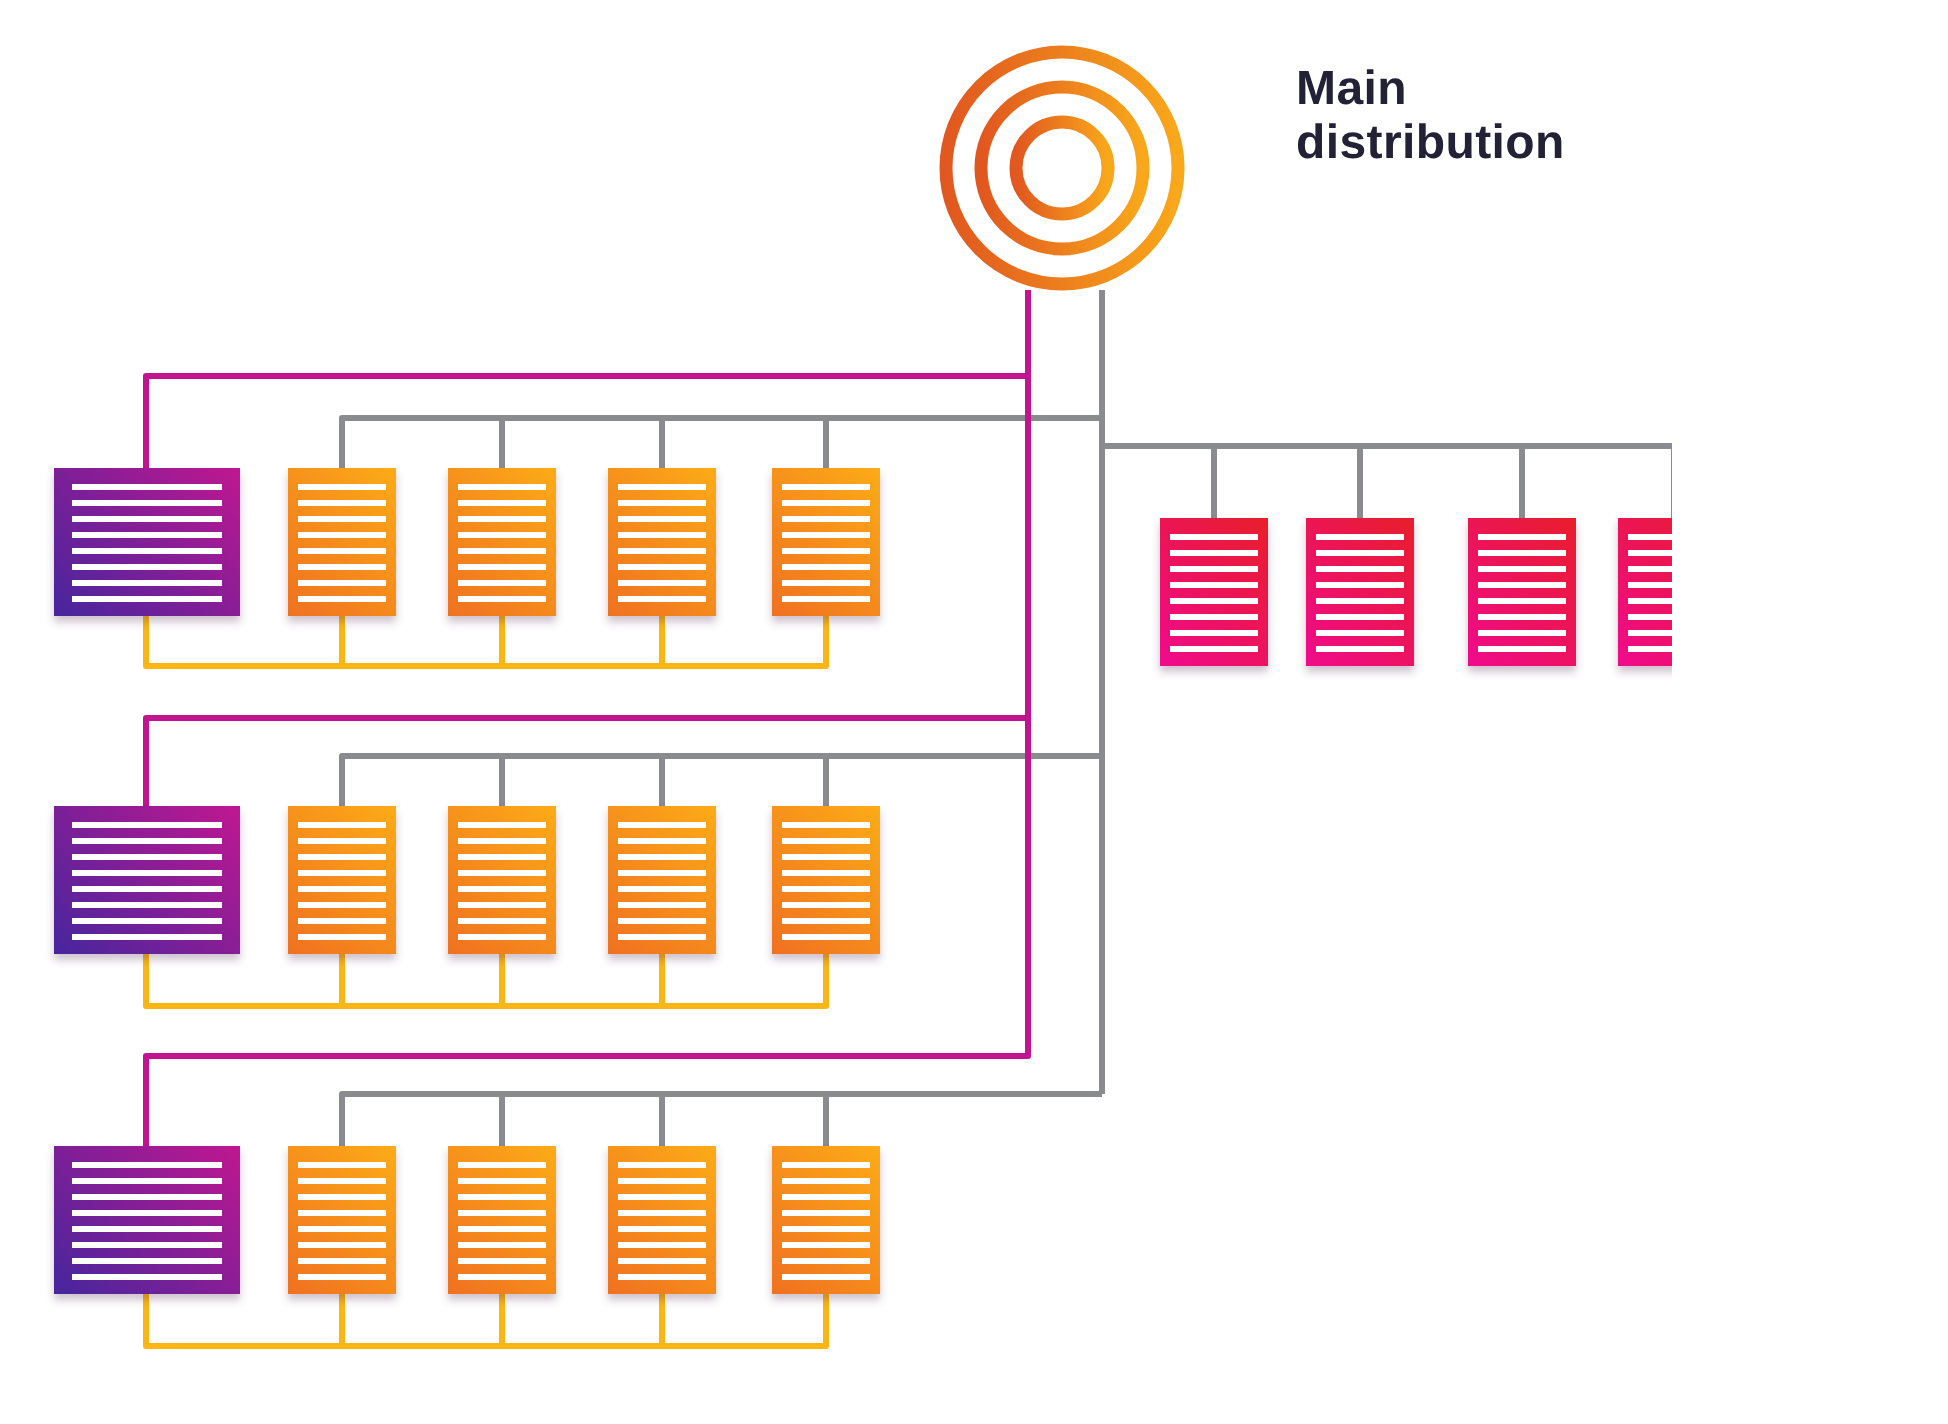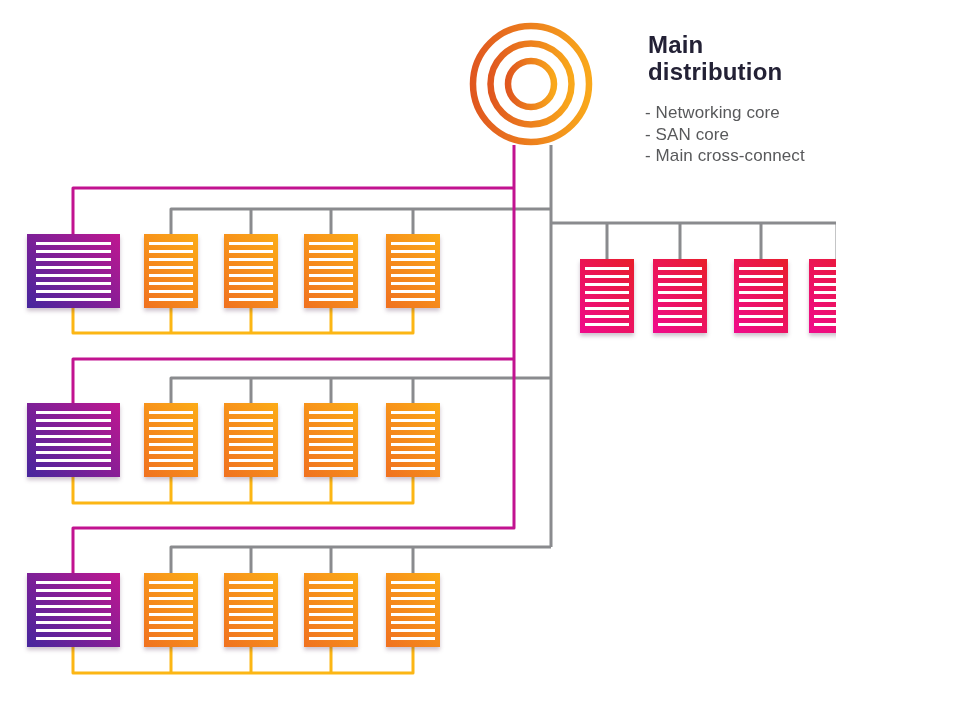--- a/index.html
+++ b/index.html
@@ -167,20 +167,15 @@
   <div class="cab red" style="left:809px; top:259px;">
       <div class="stripes"></div>
     </div>
   <div class="cab red back" style="left:881px; top:265px;"></div>
   <div class="cab red" style="left:886px; top:261px;">
       <div class="stripes"></div>
     </div>
 
   <div id="info">
     <div class="title">Main distribution</div>
-    <div class="bullets">
-      <div>- Networking core</div>
-      <div>- SAN core</div>
-      <div>- Main cross-connect</div>
-    </div>
   </div>
 
 </div>
 
 </body></html>

